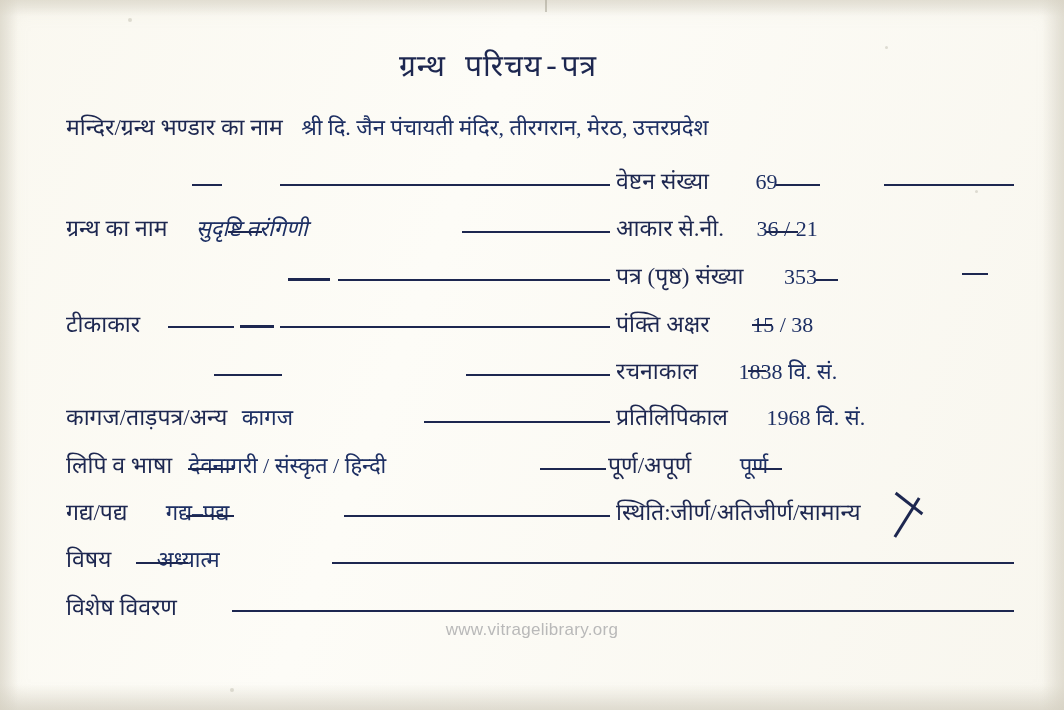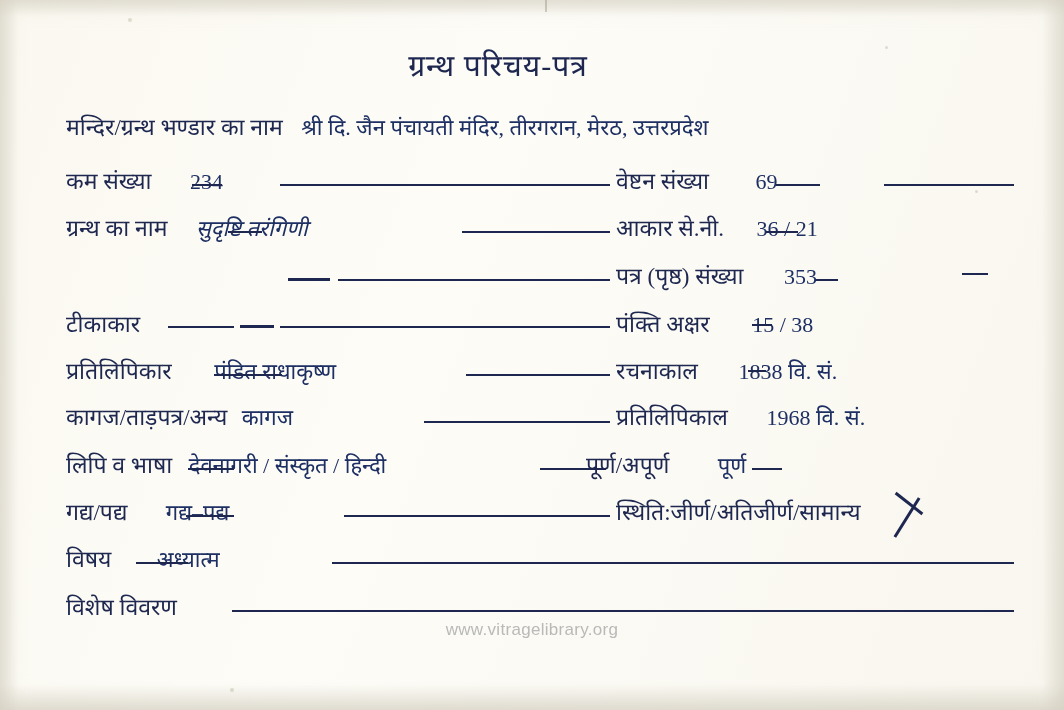--- a/index.html
+++ b/index.html
@@ -60,21 +60,21 @@
 
   #title {
     position: absolute;
     top: 44px;
     left: 0;
     width: 996px;
     text-align: center;
     font-size: 30px;
     letter-spacing: 1px;
     color: #1d2750;
-    font-family: Liberation Serif, serif;
+    font-family: Liberation Mono, monospace;
   }
 
   .row {
     position: absolute;
     white-space: nowrap;
   }
   .label {
     font-size: 23px;
     color: #1d2750;
     font-family: "Liberation Serif", serif;
@@ -139,24 +139,20 @@
   <div class="speck" style="left:975px; top:190px; width:3px; height:3px;"></div>
   <div class="speck" style="left:230px; top:688px; width:4px; height:4px;"></div>
 
   <div id="title">ग्रन्थ परिचय-पत्र</div>
 
   <div class="row" style="left:66px; top:110px;">
     <span class="label">मन्दिर/ग्रन्थ भण्डार का नाम</span>
     <span class="value" style="margin-left:14px;">श्री दि. जैन पंचायती मंदिर, तीरगरान, मेरठ, उत्तरप्रदेश</span>
   </div>
 
-  <div class="row" style="left:66px; top:164px;">
-    <span class="label">कम संख्या</span>
-    <span class="value" style="margin-left:34px;">234</span>
-  </div>
   <div class="rule" style="left:192px; top:184px; width:30px;"></div>
   <div class="rule" style="left:280px; top:184px; width:330px;"></div>
 
   <div class="row" style="left:66px; top:211px;">
     <span class="label">ग्रन्थ का नाम</span>
     <span class="value" style="margin-left:24px;font-style:italic;">सुदृष्टि तरंगिणी</span>
   </div>
   <div class="rule" style="left:228px; top:231px; width:34px;"></div>
   <div class="rule" style="left:462px; top:231px; width:148px;"></div>
 
@@ -164,24 +160,20 @@
   <div class="rule" style="left:338px; top:279px; width:272px;"></div>
 
   <div class="row" style="left:66px; top:307px;">
     <span class="label">टीकाकार</span>
     <span class="value" style="margin-left:18px;"></span>
   </div>
   <div class="rule" style="left:168px; top:326px; width:66px;"></div>
   <div class="rule thick" style="left:240px; top:325px; width:34px;"></div>
   <div class="rule" style="left:280px; top:326px; width:330px;"></div>
 
-  <div class="row" style="left:66px; top:354px;">
-    <span class="label">प्रतिलिपिकार</span>
-    <span class="value" style="margin-left:38px;">पंडित राधाकृष्ण</span>
-  </div>
   <div class="rule" style="left:214px; top:374px; width:68px;"></div>
   <div class="rule" style="left:466px; top:374px; width:144px;"></div>
 
   <div class="row" style="left:66px; top:400px;">
     <span class="label">कागज/ताड़पत्र/अन्य</span>
     <span class="value" style="margin-left:10px;">कागज</span>
   </div>
   <div class="rule" style="left:424px; top:421px; width:186px;"></div>
 
   <div class="row" style="left:66px; top:448px;">
@@ -241,21 +233,21 @@
     <span class="label">रचनाकाल</span>
     <span class="value" style="margin-left:36px;text-align:right;">1838 वि. सं.</span>
   </div>
   <div class="rule" style="left:748px; top:370px; width:18px;"></div>
 
   <div class="row" style="left:616px; top:400px;">
     <span class="label">प्रतिलिपिकाल</span>
     <span class="value" style="margin-left:34px;">1968 वि. सं.</span>
   </div>
 
-  <div class="row" style="left:586px; top:448px;">
+  <div class="row" style="left:608px; top:448px;">
     <span class="label">पूर्ण/अपूर्ण</span>
     <span class="value" style="margin-left:44px;">पूर्ण</span>
   </div>
   <div class="rule" style="left:752px; top:468px; width:30px;"></div>
 
   <div class="row" style="left:616px; top:495px;">
     <span class="label">स्थिति:जीर्ण/अतिजीर्ण/सामान्य</span>
   </div>
   <div class="strike" style="left:884px; top:516px;"></div>
   <div class="strike2" style="left:892px; top:502px;"></div>

